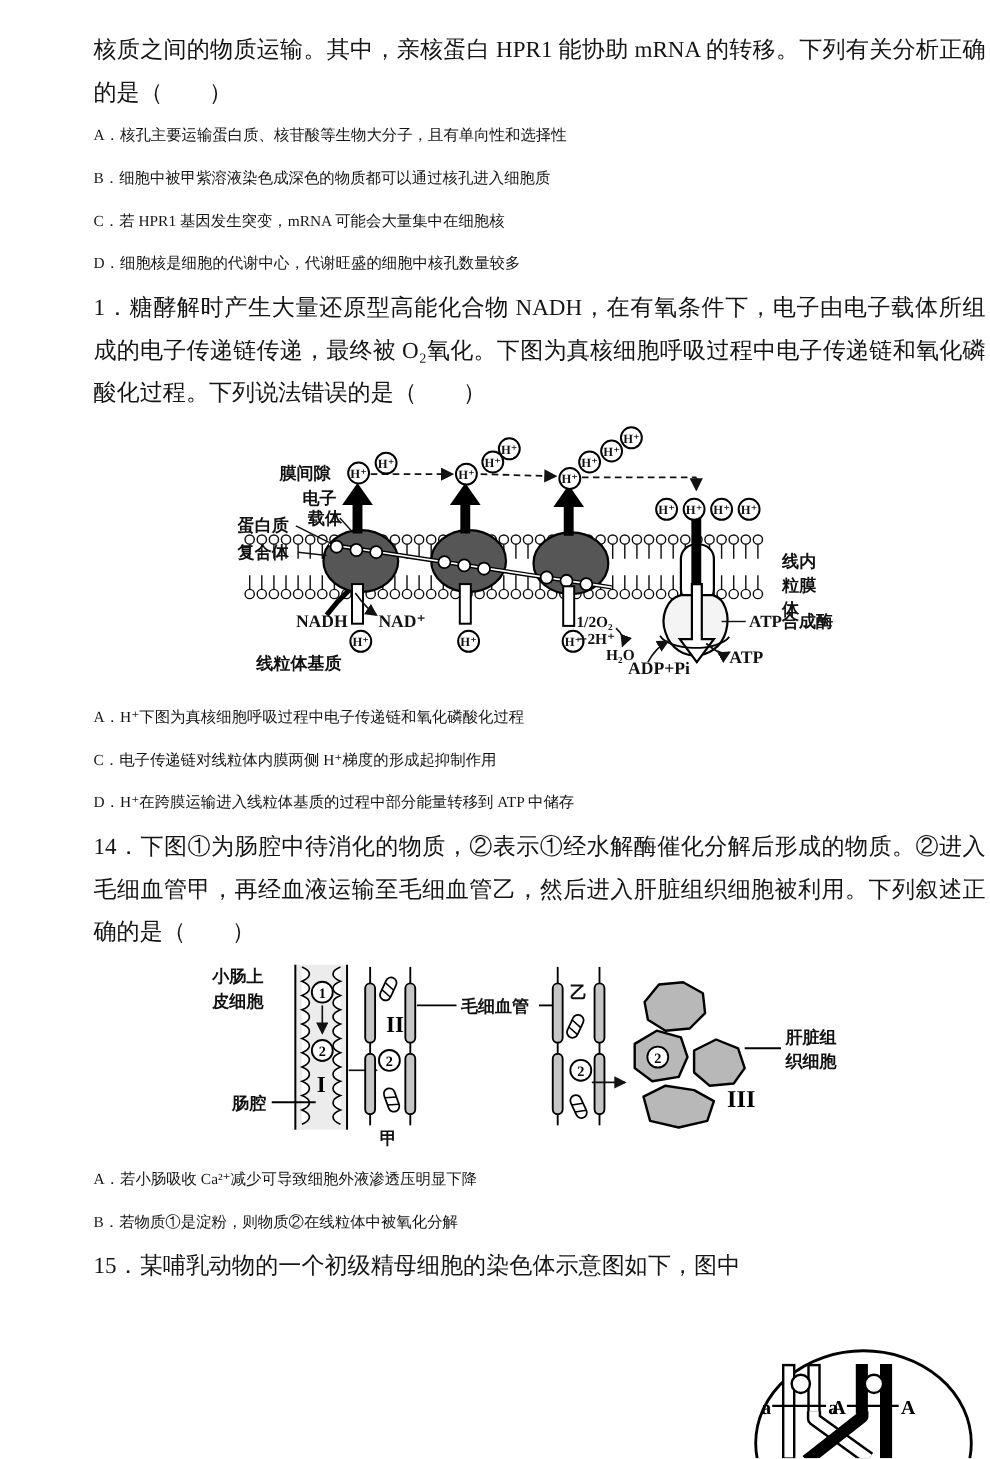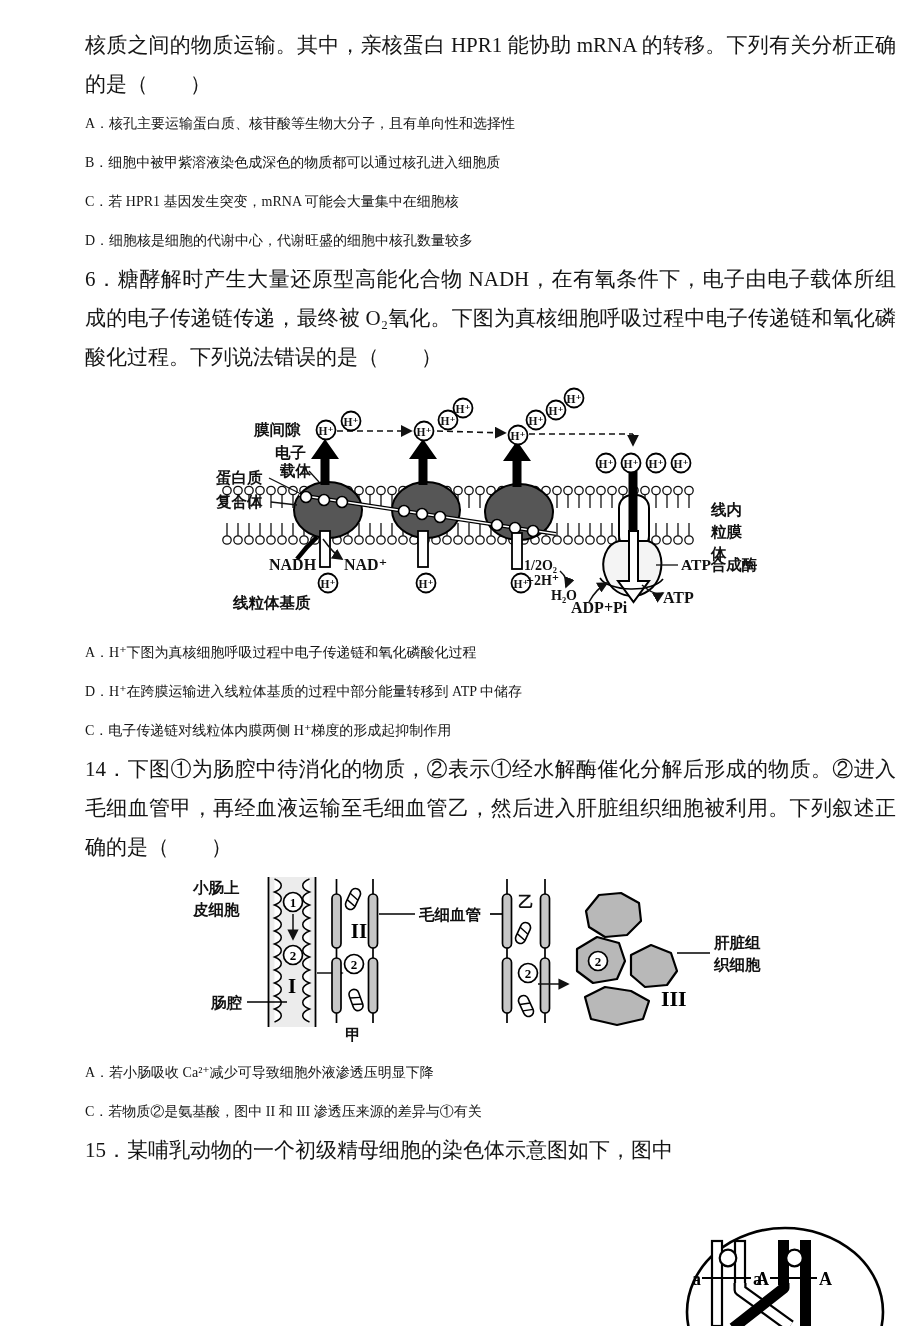--- a/index.html
+++ b/index.html
@@ -23,21 +23,21 @@
 
 <div class="page">
   <div class="content">
 
     <p class="para">核质之间的物质运输。其中，亲核蛋白 HPR1 能协助 mRNA 的转移。下列有关分析正确的是（　　）</p>
     <div class="opt">A．核孔主要运输蛋白质、核苷酸等生物大分子，且有单向性和选择性</div>
     <div class="opt">B．细胞中被甲紫溶液染色成深色的物质都可以通过核孔进入细胞质</div>
     <div class="opt">C．若 HPR1 基因发生突变，mRNA 可能会大量集中在细胞核</div>
     <div class="opt">D．细胞核是细胞的代谢中心，代谢旺盛的细胞中核孔数量较多</div>
 
-    <p class="para">6．糖酵解时产生大量还原型高能化合物 NADH，在有氧条件下，电子由电子载体所组成的电子传递链传递，最终被 O₂氧化。下图为真核细胞呼吸过程中电子传递链和氧化磷酸化过程。下列说法错误的是（　　）</p>
+    <p class="para">1．糖酵解时产生大量还原型高能化合物 NADH，在有氧条件下，电子由电子载体所组成的电子传递链传递，最终被 O₂氧化。下图为真核细胞呼吸过程中电子传递链和氧化磷酸化过程。下列说法错误的是（　　）</p>
 
     <svg class="diag1" width="680" height="250" viewBox="0 0 680 250">
       <defs>
         <marker id="ah" viewBox="0 0 10 10" refX="8.5" refY="5" markerWidth="7.5" markerHeight="7.5" orient="auto">
           <path d="M0,0 L10,5 L0,10 Z" fill="#111"></path>
         </marker>
       </defs>
 
       <g fill="#fff" stroke="#111" stroke-width="1.3">
           <line x1="16" y1="114" x2="16" y2="127"></line>
@@ -350,22 +350,22 @@
       <text class="dsm" x="340" y="219">H₂O</text>
       <text class="dlat" x="360" y="232">ADP+Pi</text>
       <text class="dlat" x="452" y="222">ATP</text>
       <text class="dl" x="470" y="189">ATP合成酶</text>
       <text class="dl" x="500" y="134">线内</text>
       <text class="dl" x="500" y="156">粒膜</text>
       <text class="dl" x="500" y="178">体</text>
     </svg>
 
     <div class="opt">A．H⁺下图为真核细胞呼吸过程中电子传递链和氧化磷酸化过程</div>
+    <div class="opt">C．电子传递链对线粒体内膜两侧 H⁺梯度的形成起抑制作用</div>
     <div class="opt">D．H⁺在跨膜运输进入线粒体基质的过程中部分能量转移到 ATP 中储存</div>
-    <div class="opt">C．电子传递链对线粒体内膜两侧 H⁺梯度的形成起抑制作用</div>
 
     <p class="para">14．下图①为肠腔中待消化的物质，②表示①经水解酶催化分解后形成的物质。②进入毛细血管甲，再经血液运输至毛细血管乙，然后进入肝脏组织细胞被利用。下列叙述正确的是（　　）</p>
 
     <svg class="diag2" width="620" height="182" viewBox="0 0 620 182">
       <g>
         <rect x="87" y="8" width="48" height="150" fill="#ececec"></rect>
         <line x1="87.5" y1="8" x2="87.5" y2="158" stroke="#000" stroke-width="1.8"></line>
         <line x1="134.5" y1="8" x2="134.5" y2="158" stroke="#000" stroke-width="1.8"></line>
         <path fill="#fff" stroke="#000" stroke-width="1.5" d="M93.5,10 c9,3.5 9,9.5 0,13 c9,3.5 9,9.5 0,13 c9,3.5 9,9.5 0,13 c9,3.5 9,9.5 0,13 c9,3.5 9,9.5 0,13 c9,3.5 9,9.5 0,13 c9,3.5 9,9.5 0,13 c9,3.5 9,9.5 0,13 c9,3.5 9,9.5 0,13 c9,3.5 9,9.5 0,13 c9,3.5 9,9.5 0,13"></path>
         <path fill="#fff" stroke="#000" stroke-width="1.5" d="M128.5,10 c-9,3.5 -9,9.5 0,13 c-9,3.5 -9,9.5 0,13 c-9,3.5 -9,9.5 0,13 c-9,3.5 -9,9.5 0,13 c-9,3.5 -9,9.5 0,13 c-9,3.5 -9,9.5 0,13 c-9,3.5 -9,9.5 0,13 c-9,3.5 -9,9.5 0,13 c-9,3.5 -9,9.5 0,13 c-9,3.5 -9,9.5 0,13 c-9,3.5 -9,9.5 0,13"></path>
@@ -456,21 +456,21 @@
           </g>
           <g transform="translate(345,137) rotate(-25)">
             <rect x="-5" y="-11" width="10" height="22" rx="5" fill="#fff" stroke="#000" stroke-width="1.6"></rect>
             <line x1="-5" y1="-4" x2="5" y2="-1" stroke="#000" stroke-width="1.4"></line>
             <line x1="-5" y1="3" x2="5" y2="6" stroke="#000" stroke-width="1.4"></line>
           </g>
         </g>
     </svg>
 
     <div class="opt">A．若小肠吸收 Ca²⁺减少可导致细胞外液渗透压明显下降</div>
-    <div class="opt">C．若物质②是氨基酸，图中 II 和 III 渗透压来源的差异与①有关</div>
+    <div class="opt">B．若物质①是淀粉，则物质②在线粒体中被氧化分解</div>
 
     <div class="q15wrap">
       <p class="para">15．某哺乳动物的一个初级精母细胞的染色体示意图如下，图中</p>
     </div>
   </div>
 
   <svg class="circlefig" width="214" height="117" viewBox="0 0 214 117">
     <ellipse cx="109" cy="103" rx="98" ry="84" fill="#fff" stroke="#000" stroke-width="2.6"></ellipse>
     <g>
       <rect x="36" y="32" width="10" height="85" fill="#fff" stroke="#000" stroke-width="2.2"></rect>

